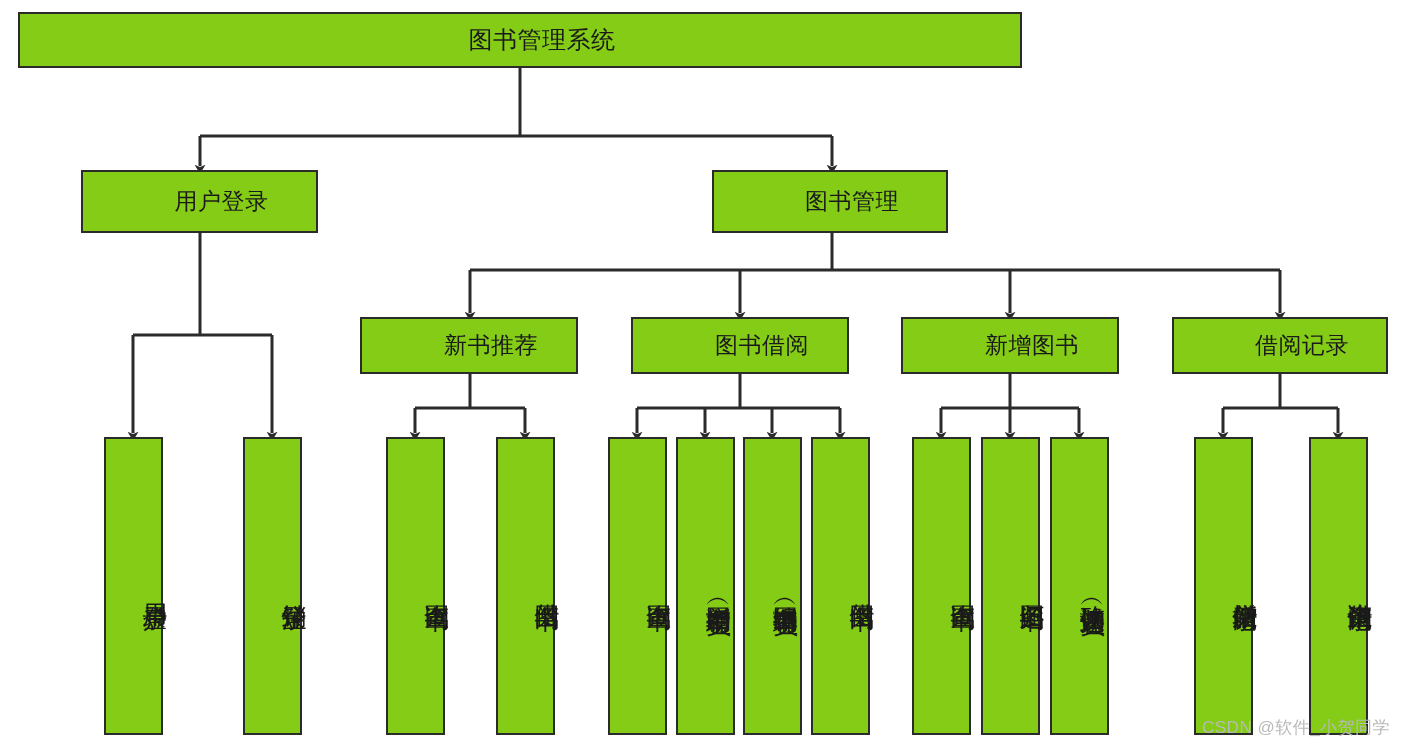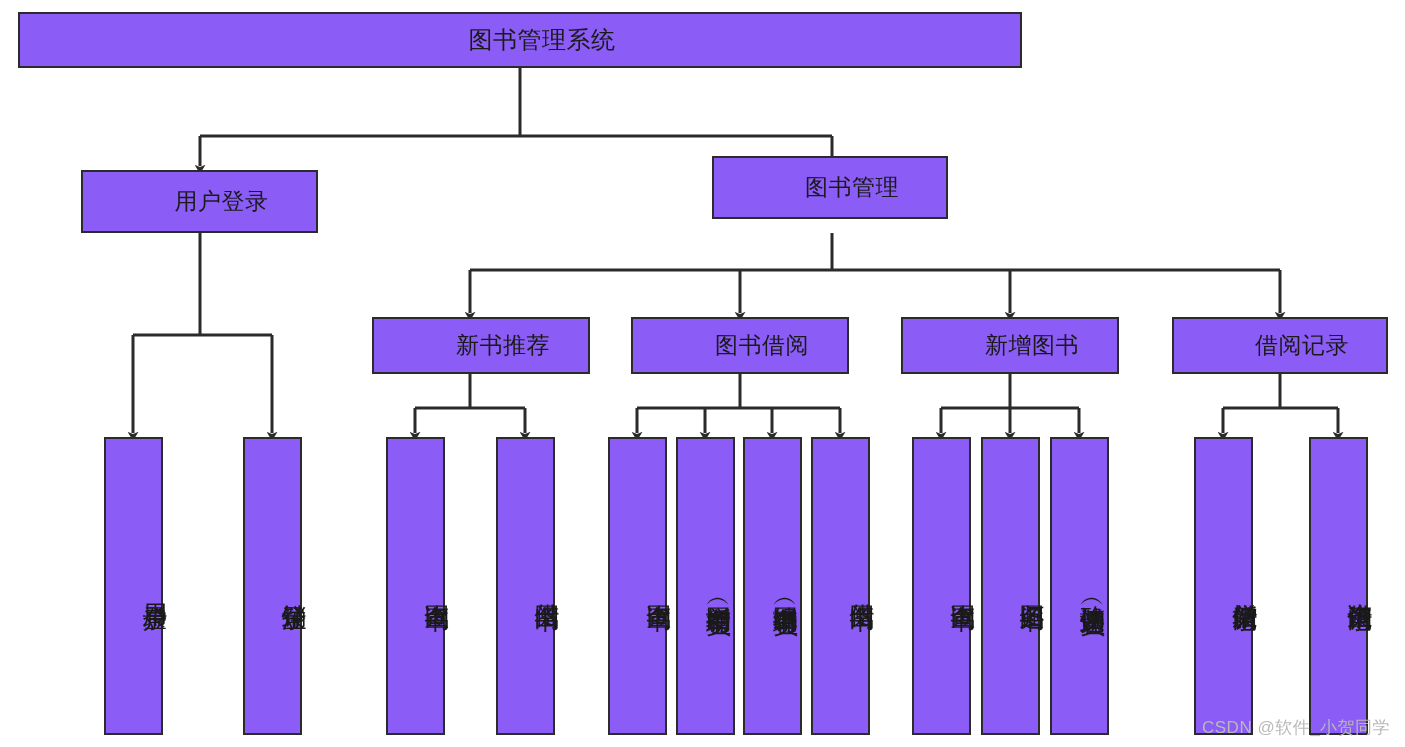--- a/index.html
+++ b/index.html
@@ -23,21 +23,21 @@
     left: 0;
     top: 0;
     width: 1405px;
     height: 747px;
     pointer-events: none;
   }
   .node {
     position: absolute;
     box-sizing: border-box;
     border: 2.5px solid #2b2b2b;
-    background: #8b5cf6;
+    background: #84cc16;
     display: flex;
     align-items: center;
     justify-content: center;
     color: #1a1a1a;
     padding-left: 44px;
   }
   .node.horizontal {
     font-size: 23px;
     line-height: 1.25;
     letter-spacing: 0.5px;
@@ -128,25 +128,25 @@
   </svg>
 
   <div class="node horizontal root" style="left:18px; top:12px; width:1004px; height:56px;">
     <span class="node-label">图书管理系统</span>
   </div>
 
   <div class="node horizontal" style="left:81px; top:170px; width:237px; height:63px;">
     <span class="node-label">用户登录</span>
   </div>
 
-  <div class="node horizontal" style="left:712px; top:156px; width:236px; height:63px;">
+  <div class="node horizontal" style="left:712px; top:170px; width:236px; height:63px;">
     <span class="node-label">图书管理</span>
   </div>
 
-  <div class="node horizontal" style="left:360px; top:317px; width:218px; height:57px;margin-left:12px;">
+  <div class="node horizontal" style="left:360px; top:317px; width:218px; height:57px;">
     <span class="node-label">新书推荐</span>
   </div>
 
   <div class="node horizontal" style="left:631px; top:317px; width:218px; height:57px;">
     <span class="node-label">图书借阅</span>
   </div>
 
   <div class="node horizontal" style="left:901px; top:317px; width:218px; height:57px;">
     <span class="node-label">新增图书</span>
   </div>

